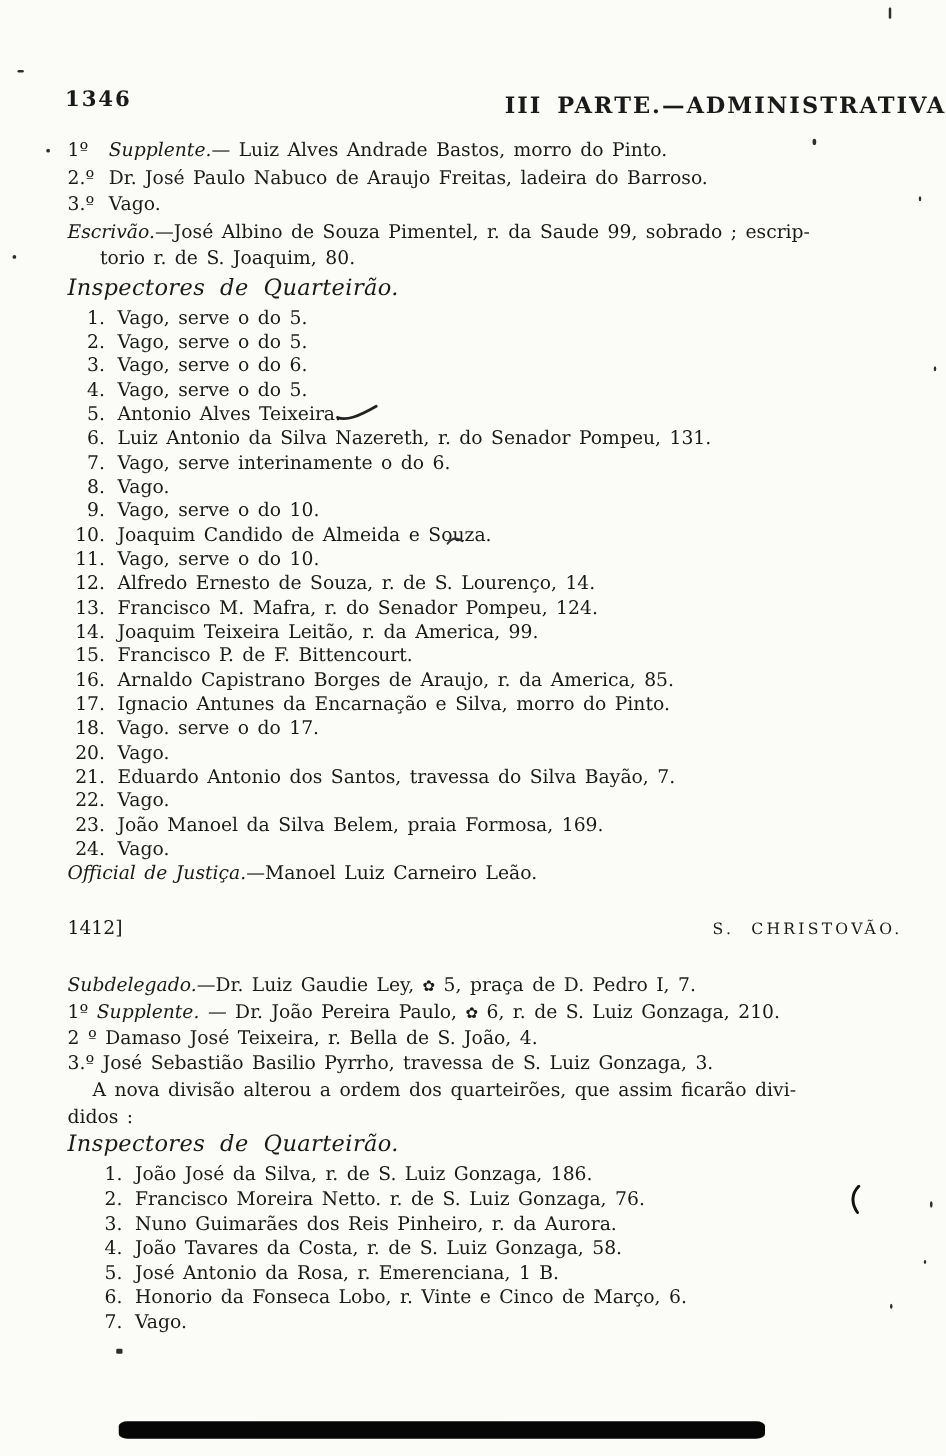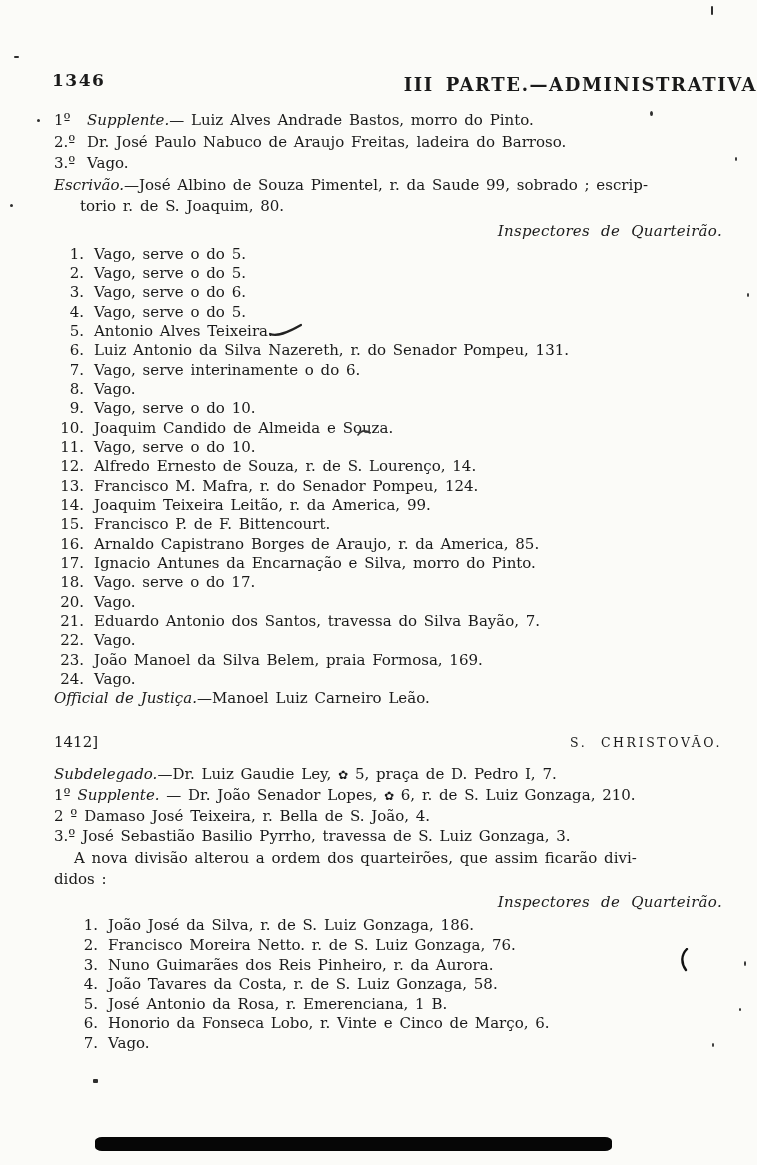--- a/index.html
+++ b/index.html
@@ -5,32 +5,32 @@
   html,body{margin:0;padding:0;background:#e8e8e8}
   .page{position:relative;width:757px;height:1165px;background:#fbfbf8;
         font-family:"DejaVu Serif",serif;color:#1a1a1a;overflow:hidden}
   .pagenum{position:absolute;left:52px;top:70px;font-size:17px;font-weight:bold;letter-spacing:1.5px}
   .pghdr{position:absolute;left:0;right:0;top:74px;text-align:right;font-weight:bold;
          font-size:18px;letter-spacing:1.6px;word-spacing:4px}
   .content{position:absolute;left:54px;top:110px;width:668px;font-size:15px;word-spacing:2px}
   .iline{line-height:21.5px;white-space:nowrap}
   .no{display:inline-block;min-width:33px}
   .cont{padding-left:26px}
-  .heading{font-style:italic;text-align:right;font-size:15px;line-height:20px;margin-top:3px;
+  .heading{font-style:italic;text-align:left;font-size:18px;line-height:20px;margin-top:3px;
            word-spacing:6px;letter-spacing:.3px}
   .list{margin-top:4px}
   .row{display:flex;line-height:19.35px;white-space:nowrap}
   .row .n{flex:none;width:30px;text-align:right;padding-right:10px}
   .row .t{flex:none}
   .list2 .row{margin-left:14px;line-height:19.6px}
   .official{line-height:19.4px;white-space:nowrap}
   .sec2head{position:relative;margin-top:23px;height:20px}
   .ref{position:absolute;left:0;top:1px;font-size:15px}
   .sc-title{text-align:right;font-size:12.5px;letter-spacing:2.6px;word-spacing:7px;padding-top:3px}
-  .officials{margin-top:12px}
+  .officials{margin-top:26px}
   .oline{line-height:20.1px;white-space:nowrap}
   .para{margin-top:2px;line-height:20.6px}
   .para .p1{text-indent:20px}
   .orn{font-family:"DejaVu Sans",sans-serif;font-size:12px}
   .mark{position:absolute}
   .dot{position:absolute;background:#2e2e2e;border-radius:50%}
   .bar{position:absolute;left:95px;top:1137px;width:517px;height:14px;background:#060606;
        border-radius:7px/4px}
   svg{display:block}
 </style>
@@ -149,21 +149,21 @@
 
     <div class="official"><i>Official de Justiça.</i><span>—Manoel Luiz Carneiro Leão.</span></div>
 
     <div class="sec2head">
       <span class="ref">1412]</span>
       <div class="sc-title">S. CHRISTOVÃO.</div>
     </div>
 
     <div class="officials">
       <div class="oline"><i>Subdelegado.</i><span>—Dr. Luiz Gaudie Ley, </span><span class="orn">✿</span><span> 5, praça de D. Pedro I, 7.</span></div>
-      <div class="oline"><span>1º</span>&nbsp;<i>Supplente.</i><span> — Dr. João Senador Lopes, </span><span class="orn">✿</span><span> 6, r. de S. Luiz Gonzaga, 210.</span></div>
+      <div class="oline"><span>1º</span>&nbsp;<i>Supplente.</i><span> — Dr. João Pereira Paulo, </span><span class="orn">✿</span><span> 6, r. de S. Luiz Gonzaga, 210.</span></div>
       <div class="oline"><span>2 º</span>&nbsp;<span>Damaso José Teixeira, r. Bella de S. João, 4.</span></div>
       <div class="oline"><span>3.º</span>&nbsp;<span>José Sebastião Basilio Pyrrho, travessa de S. Luiz Gonzaga, 3.</span></div>
     </div>
 
     <div class="para">
       <div class="p1">A nova divisão alterou a ordem dos quarteirões, que assim ficarão divi-</div>
       <div>didos :</div>
     </div>
 
     <div class="heading">Inspectores de Quarteirão.</div>

